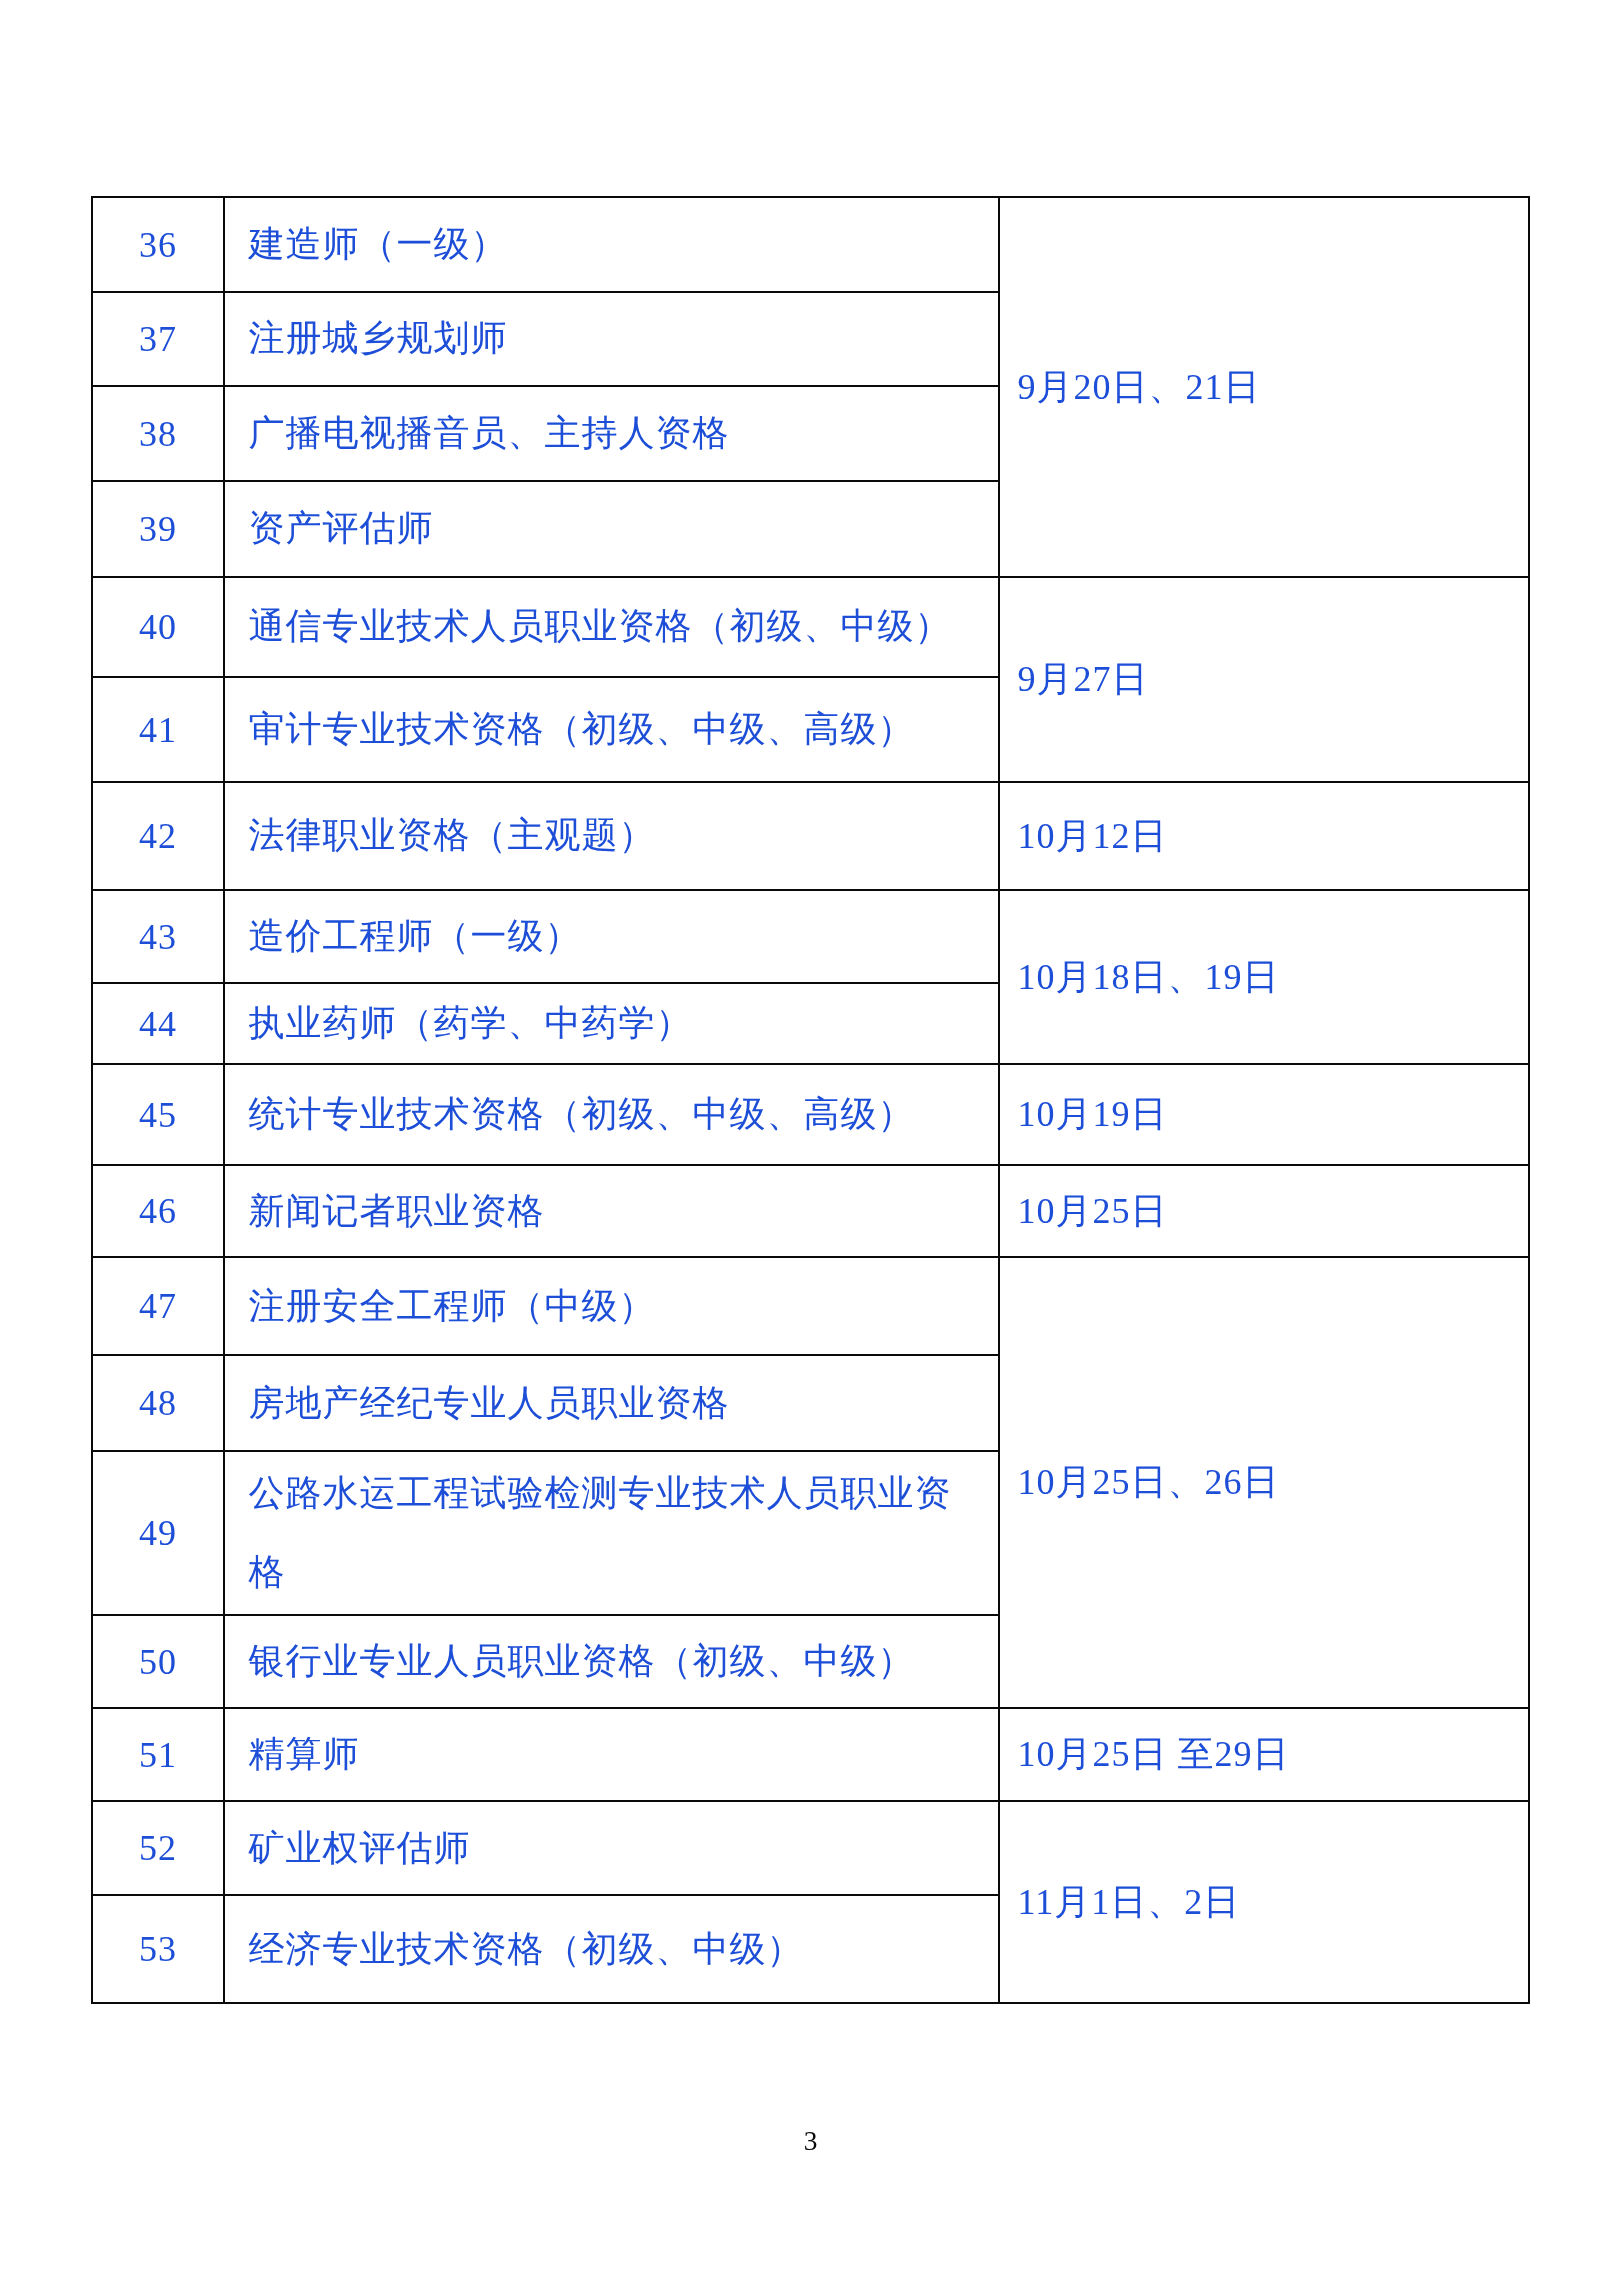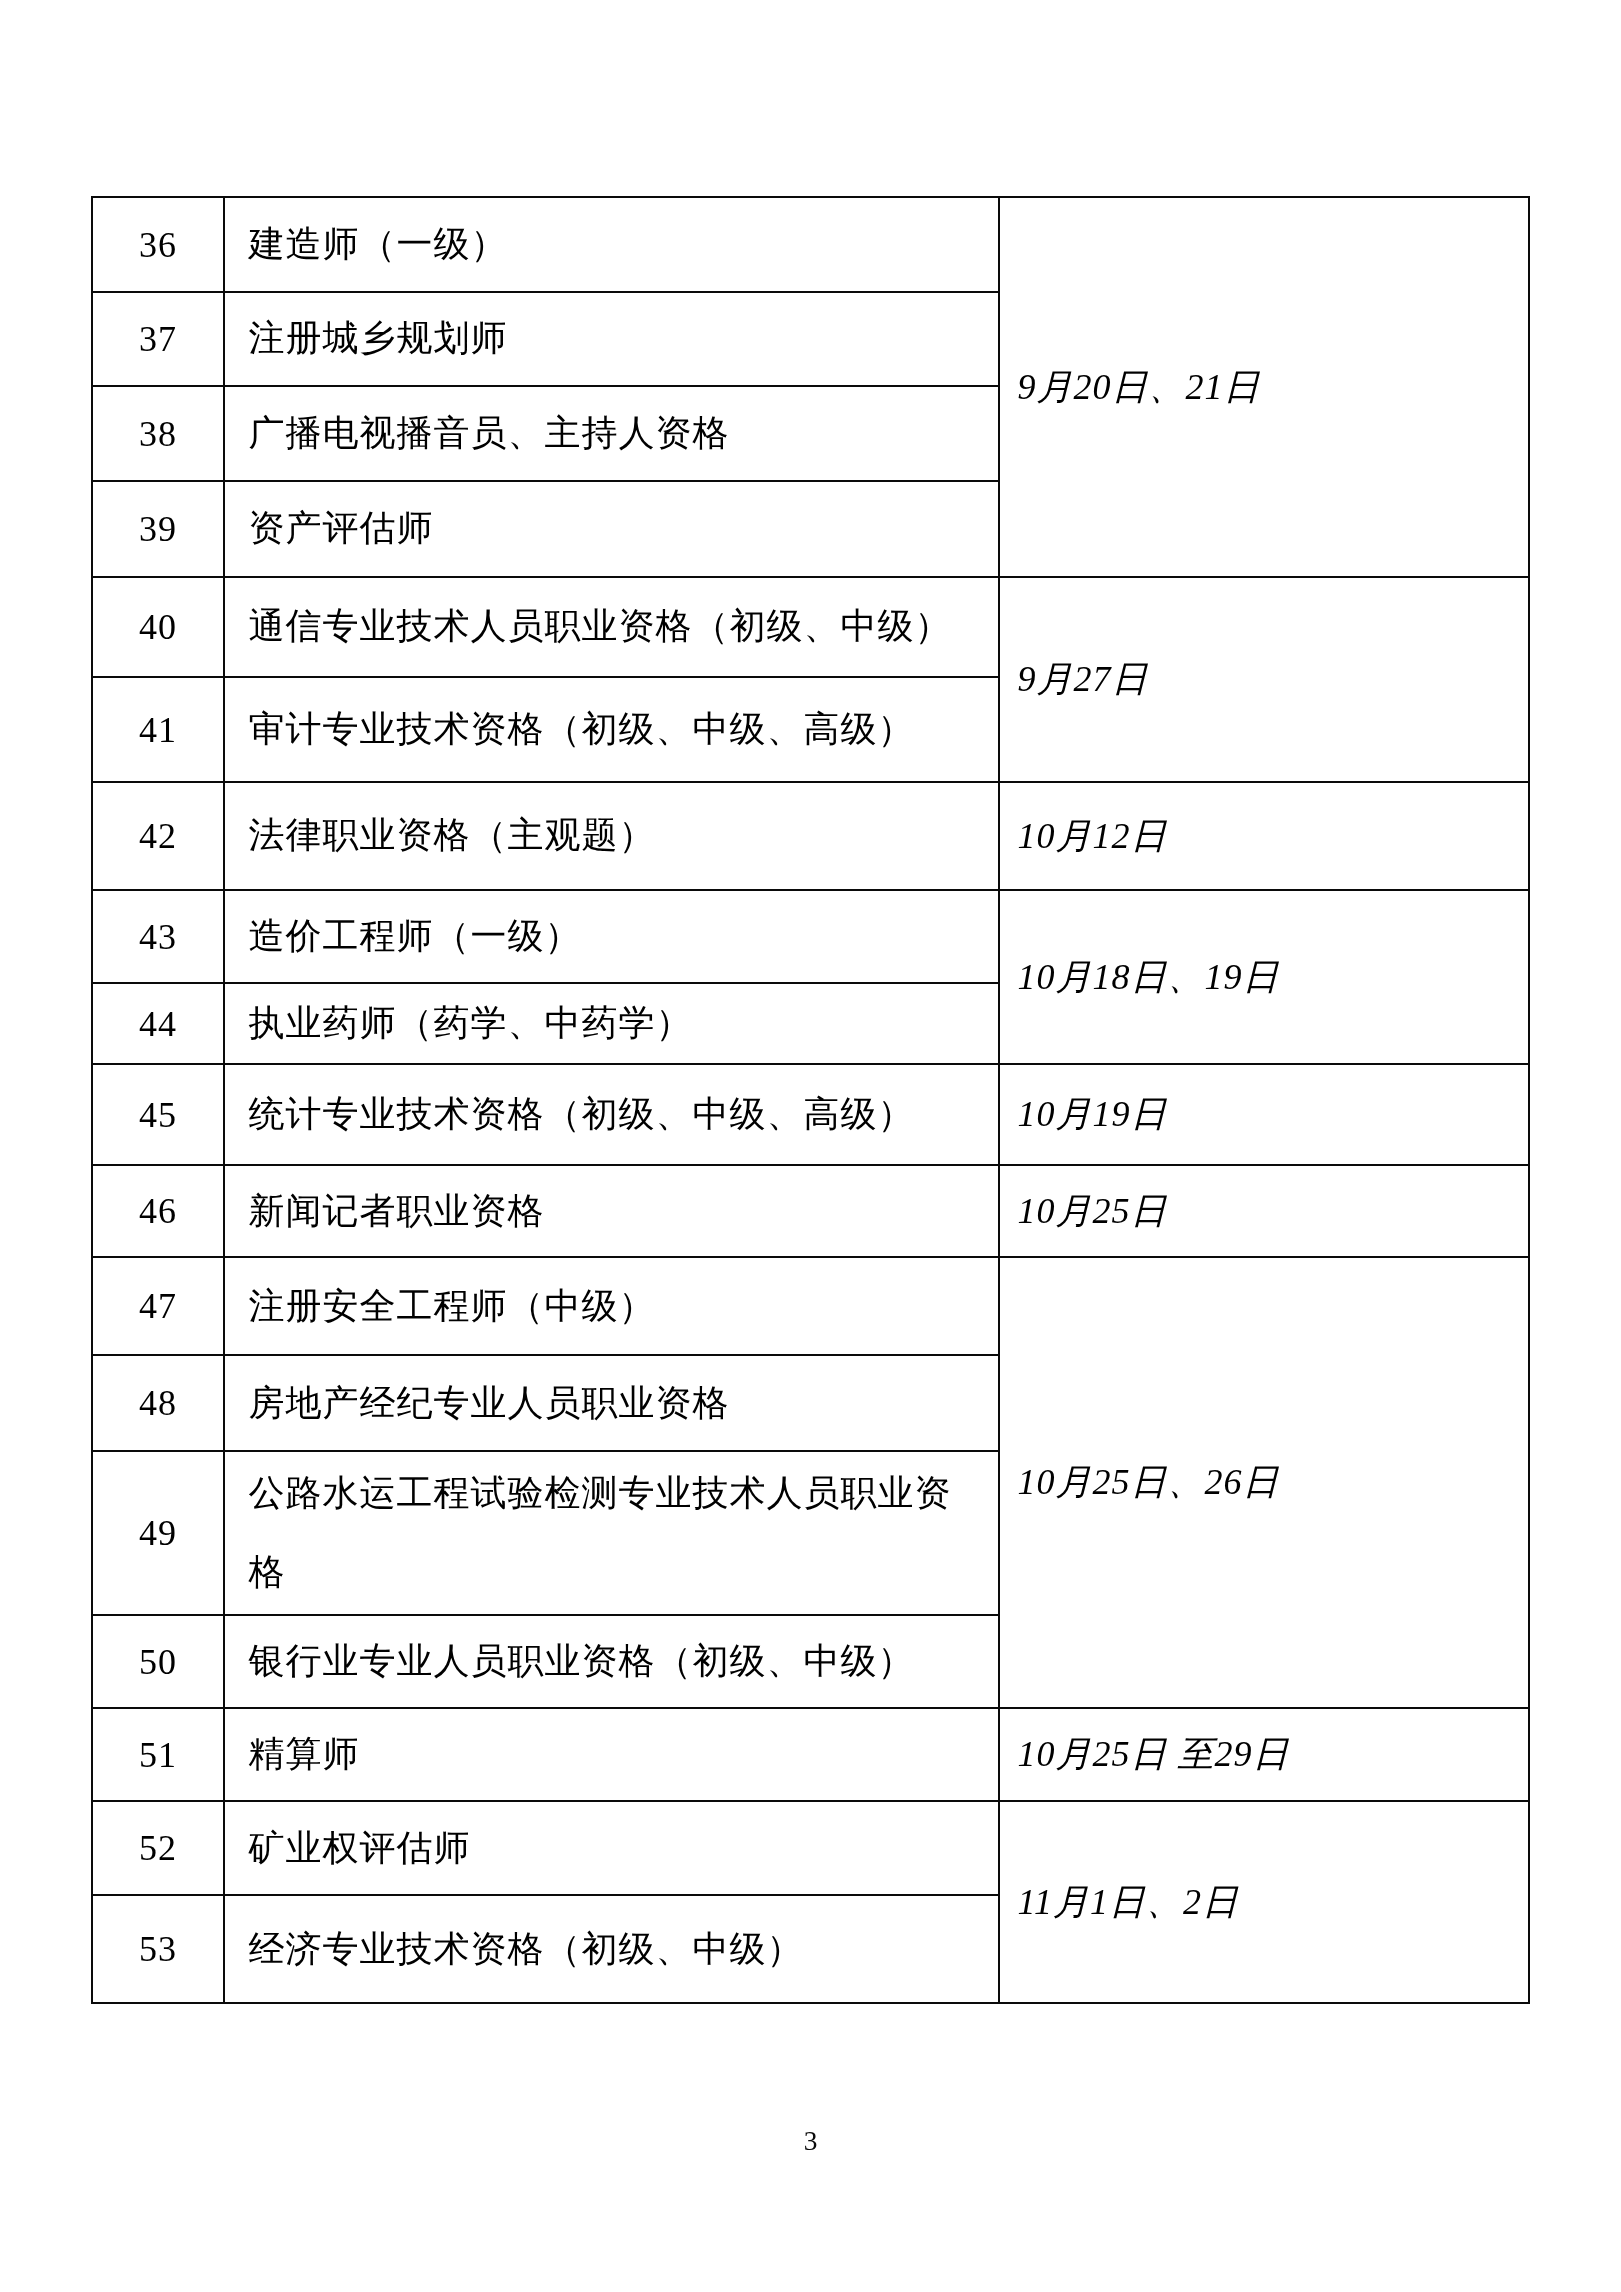--- a/index.html
+++ b/index.html
@@ -27,40 +27,39 @@
     left: 91px;
     top: 196px;
     width: 1438px;
     border-collapse: collapse;
     table-layout: fixed;
   }
   table.exam-table td {
     border: 2.9px solid #0a0a0a;
     vertical-align: middle;
     font-size: 36px;
-    color: #000000;
+    color: #1d4ed8;
     overflow: hidden;
   }
   td.col-no {
     text-align: center;
     font-size: 39px;
     letter-spacing: 1px;
     line-height: 1;
   }
   td.col-name {
     padding: 0 23.5px;
     letter-spacing: 1px;
     line-height: 2.2;
     word-break: break-all;
   }
   td.col-date {
     padding-left: 17.6px;
     letter-spacing: 1px;
     line-height: 1.4;
-    font-style: italic;
   }
   .page-number {
     position: absolute;
     left: 0;
     top: 2125px;
     width: 1621px;
     text-align: center;
     font-size: 27.4px;
     line-height: 1.2;
     color: #0a0a0a;

